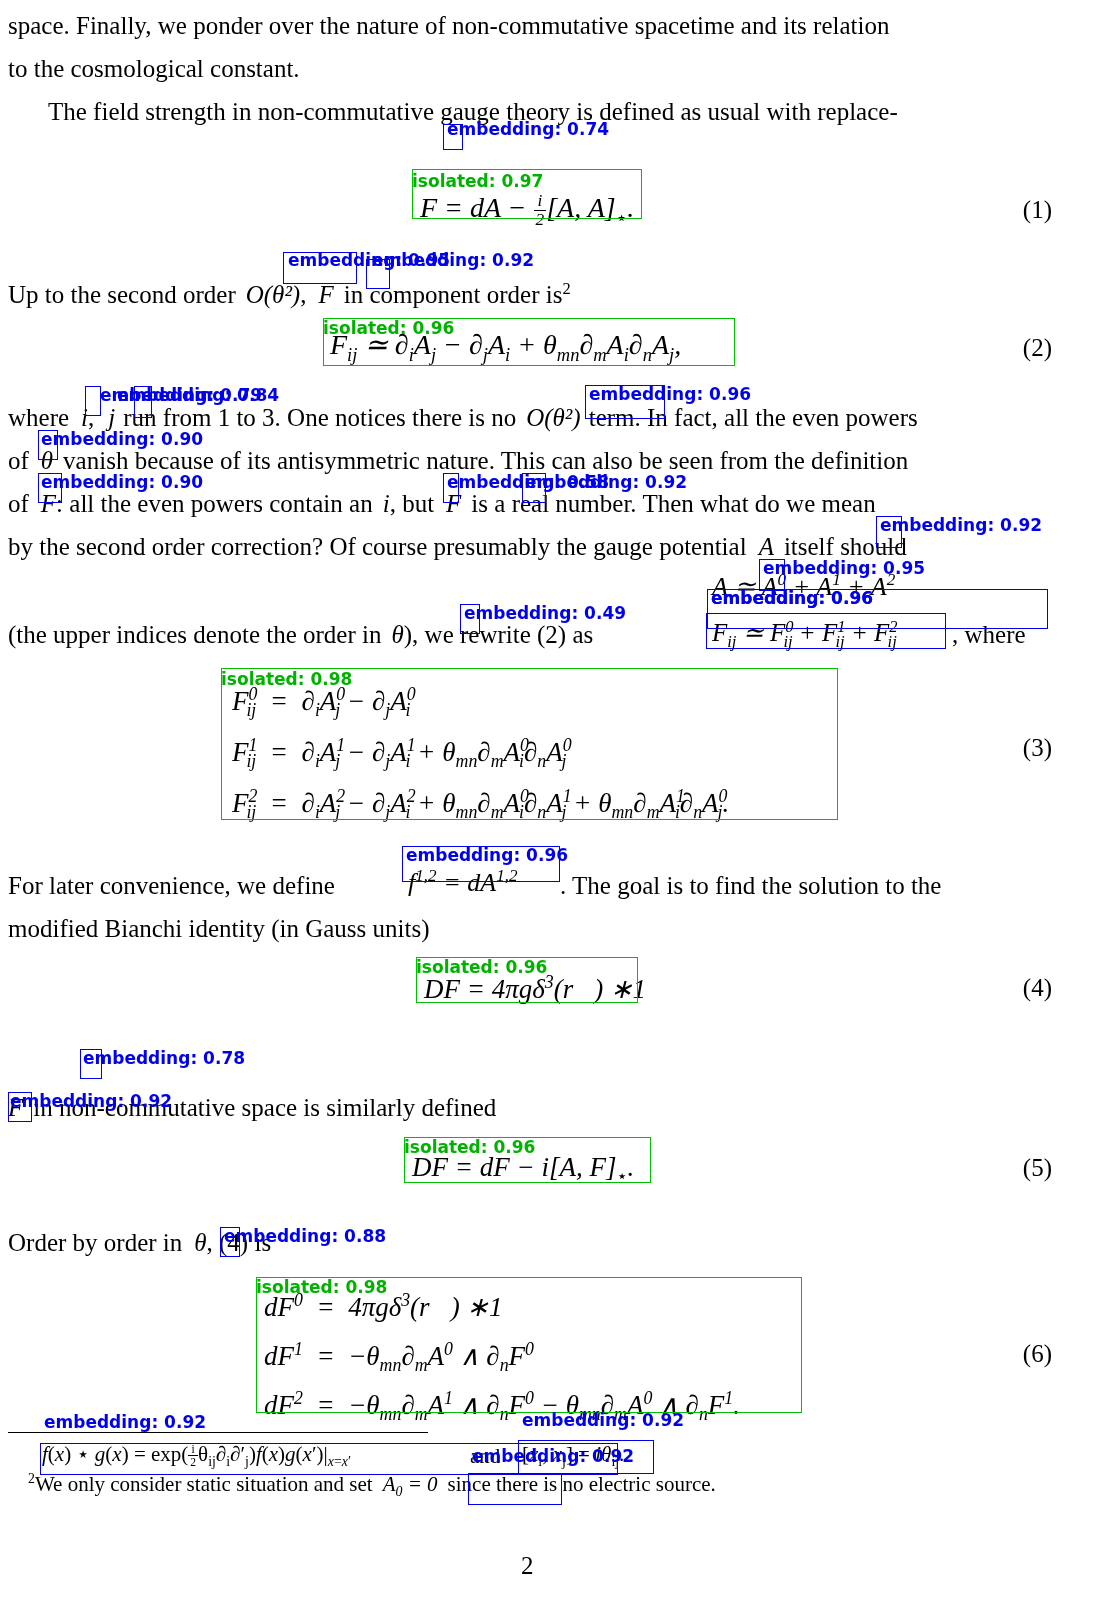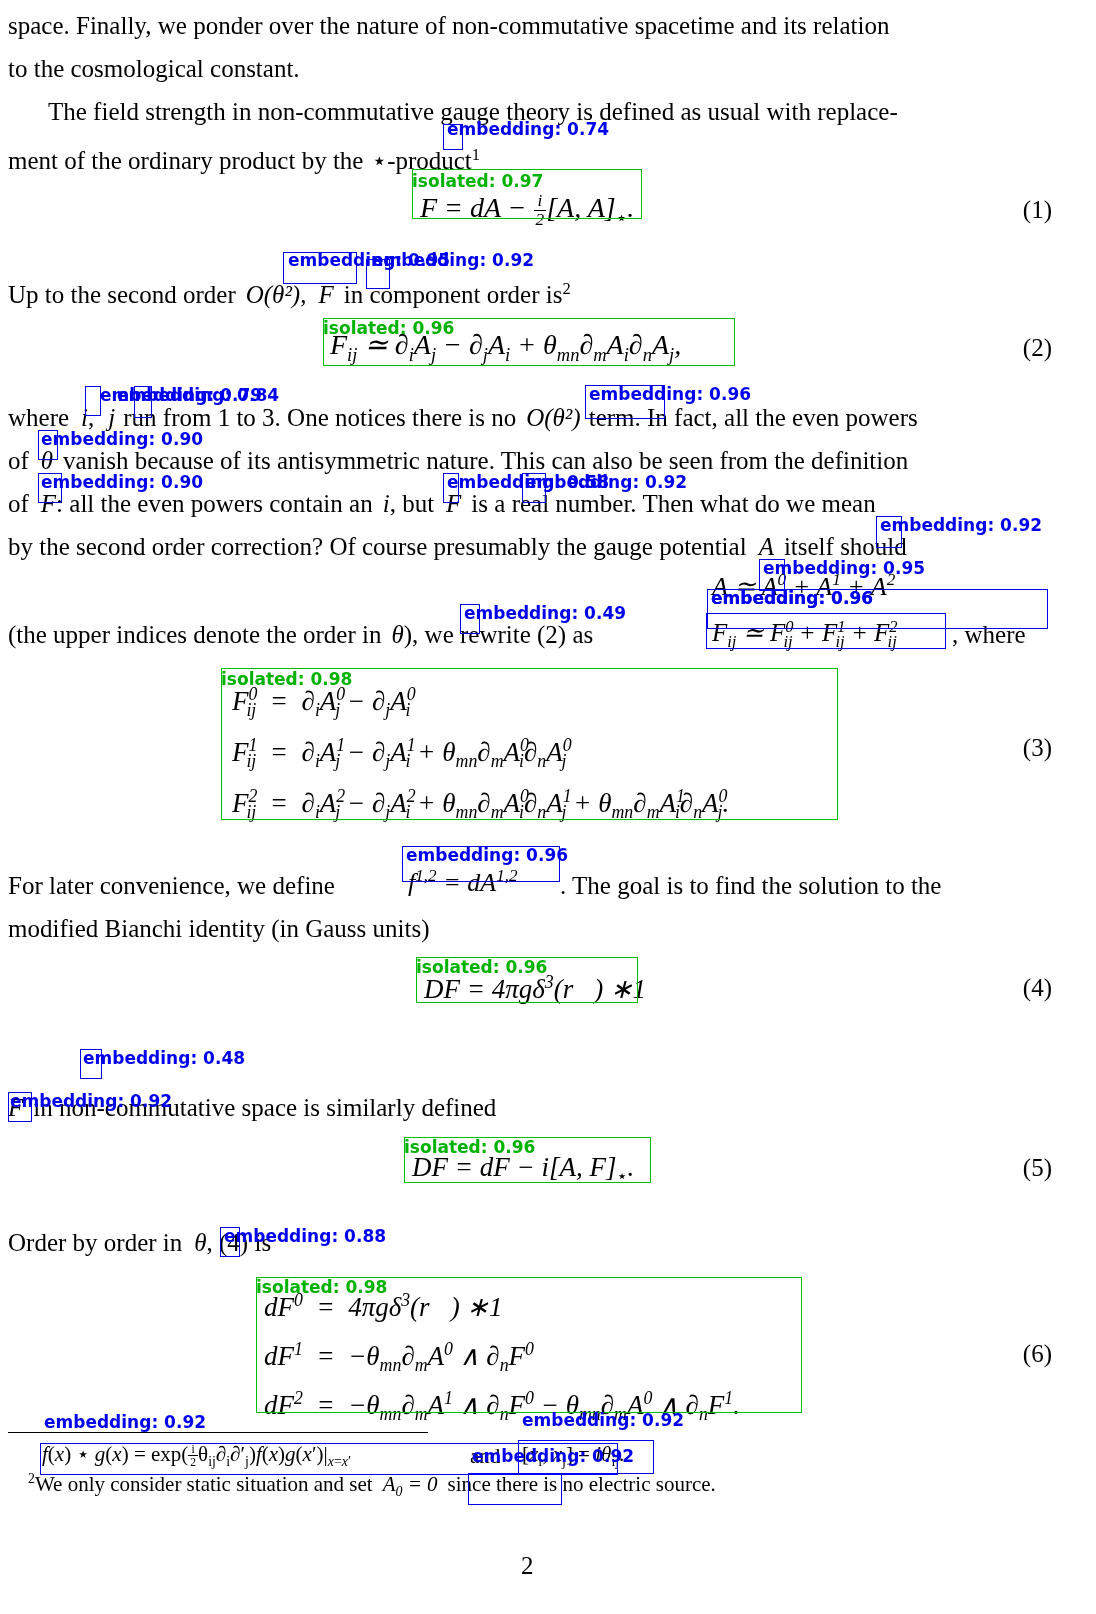--- a/index.html
+++ b/index.html
@@ -88,21 +88,20 @@
 </style>
 </head>
 <body>
 
 <div class="page">
 
   <div class="txt" style="left:8px; top:4px; width:1042px;">space. Finally, we ponder over the nature of non-commutative spacetime and its relation</div>
   <div class="txt" style="left:8px; top:47px;">to the cosmological constant.</div>
 
   <div class="txt" style="left:48px; top:90px;">The field strength in non-commutative gauge theory is defined as usual with replace-</div>
-  <div class="txt" style="left:8px; top:133px;"><span>ment of the ordinary product by the</span><span style="display:inline-block;width:8px"></span><span>⋆</span><span>-product</span><sup>1</sup></div>
 
   <div class="dispeq" style="left:420px; top:192px; font-size:28px;">F = dA − <span class="frac"><span class="num">i</span><span class="den">2</span></span>[A, A]<sub style="font-style:normal">⋆</sub>.</div>
   <div class="eqnum" style="top:196px;">(1)</div>
 
   <div class="txt" style="left:8px; top:267px;"><span>Up to the second order</span><span style="display:inline-block;width:10px"></span><span class="mathit">O(θ²)</span><span>,</span><span style="display:inline-block;width:12px"></span><span class="mathit">F</span><span style="display:inline-block;width:10px"></span><span>in component order is</span><sup>2</sup></div>
 
   <div class="dispeq" style="left:330px; top:328px; font-size:28px;">F<sub>ij</sub> ≃ ∂<sub>i</sub>A<sub>j</sub> − ∂<sub>j</sub>A<sub>i</sub> + θ<sub>mn</sub>∂<sub>m</sub>A<sub>i</sub>∂<sub>n</sub>A<sub>j</sub>,</div>
   <div class="eqnum" style="top:334px;">(2)</div>
 
   <div class="txt" style="left:8px; top:396px;"><span>where</span><span style="display:inline-block;width:12px"></span><span class="mathit">i</span><span>,</span><span style="display:inline-block;width:14px"></span><span class="mathit">j</span><span style="display:inline-block;width:8px"></span><span>run from 1 to 3. One notices there is no</span><span style="display:inline-block;width:10px"></span><span class="mathit">O(θ²)</span><span style="display:inline-block;width:8px"></span><span>term. In fact, all the even powers</span></div>
@@ -189,21 +188,21 @@
       <div class="lbl blue" style="left: 464px; top: 603px;">embedding: 0.49</div>
       <div class="box blue" style="left: 706px; top: 613px; width: 240px; height: 36px;"></div>
       <div class="lbl blue" style="left: 711px; top: 588px;">embedding: 0.96</div>
       <div class="box green" style="left: 221px; top: 668px; width: 617px; height: 152px;"></div>
       <div class="lbl green" style="left: 221px; top: 669px;">isolated: 0.98</div>
       <div class="box blue" style="left: 402px; top: 846px; width: 158px; height: 36px;"></div>
       <div class="lbl blue" style="left: 406px; top: 845px;">embedding: 0.96</div>
       <div class="box green" style="left: 416px; top: 957px; width: 222px; height: 46px;"></div>
       <div class="lbl green" style="left: 416px; top: 957px;">isolated: 0.96</div>
       <div class="box blue" style="left: 80px; top: 1049px; width: 22px; height: 30px;"></div>
-      <div class="lbl blue" style="left: 83px; top: 1048px;">embedding: 0.48</div>
+      <div class="lbl blue" style="left: 83px; top: 1048px;">embedding: 0.78</div>
       <div class="box blue" style="left: 8px; top: 1092px; width: 24px; height: 30px;"></div>
       <div class="lbl blue" style="left: 10px; top: 1091px;">embedding: 0.92</div>
       <div class="box green" style="left: 404px; top: 1137px; width: 247px; height: 46px;"></div>
       <div class="lbl green" style="left: 404px; top: 1137px;">isolated: 0.96</div>
       <div class="box blue" style="left: 220px; top: 1227px; width: 20px; height: 30px;"></div>
       <div class="lbl blue" style="left: 224px; top: 1226px;">embedding: 0.88</div>
       <div class="box green" style="left: 256px; top: 1277px; width: 546px; height: 136px;"></div>
       <div class="lbl green" style="left: 256px; top: 1277px;">isolated: 0.98</div>
       <div class="box blue" style="left: 40px; top: 1443px; width: 578px; height: 32px;"></div>
       <div class="lbl blue" style="left: 44px; top: 1412px;">embedding: 0.92</div>

